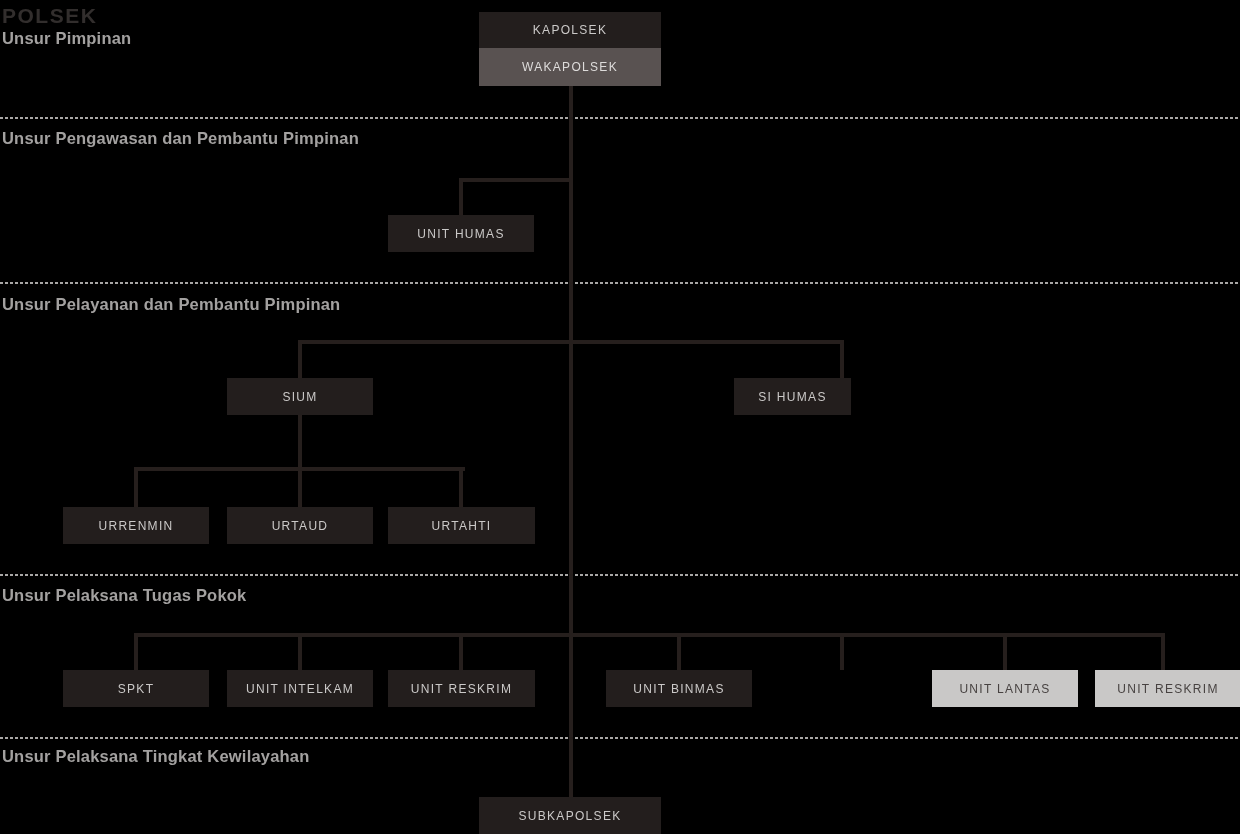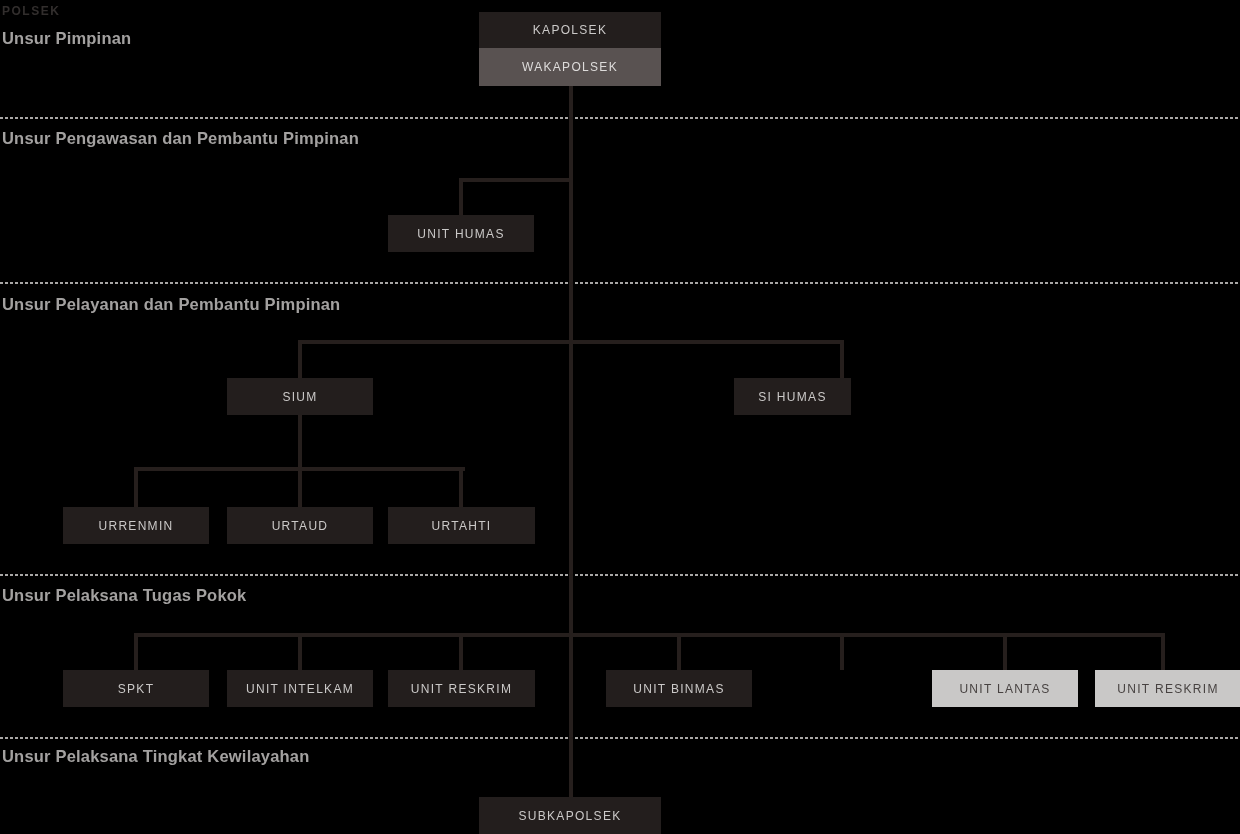--- a/index.html
+++ b/index.html
@@ -18,21 +18,21 @@
   html,body{margin:0;padding:0;background:#000;}
   .canvas{
     position:relative;
     width:1240px;height:834px;
     background:var(--background);
     overflow:hidden;
     font-family:"Liberation Sans","DejaVu Sans",sans-serif;
   }
   .page-title{
     position:absolute;left:2px;top:4px;
-    font-size:12px;font-weight:bold;letter-spacing:1.5px;
+    font-size:21px;font-weight:bold;letter-spacing:1.5px;
     color:var(--title);
   }
   .section-heading{
     position:absolute;left:2px;
     font-size:16.5px;font-weight:bold;letter-spacing:0.2px;
     color:var(--section-heading);
     white-space:nowrap;
   }
   .divider{
     position:absolute;left:0;width:1240px;height:2px;

